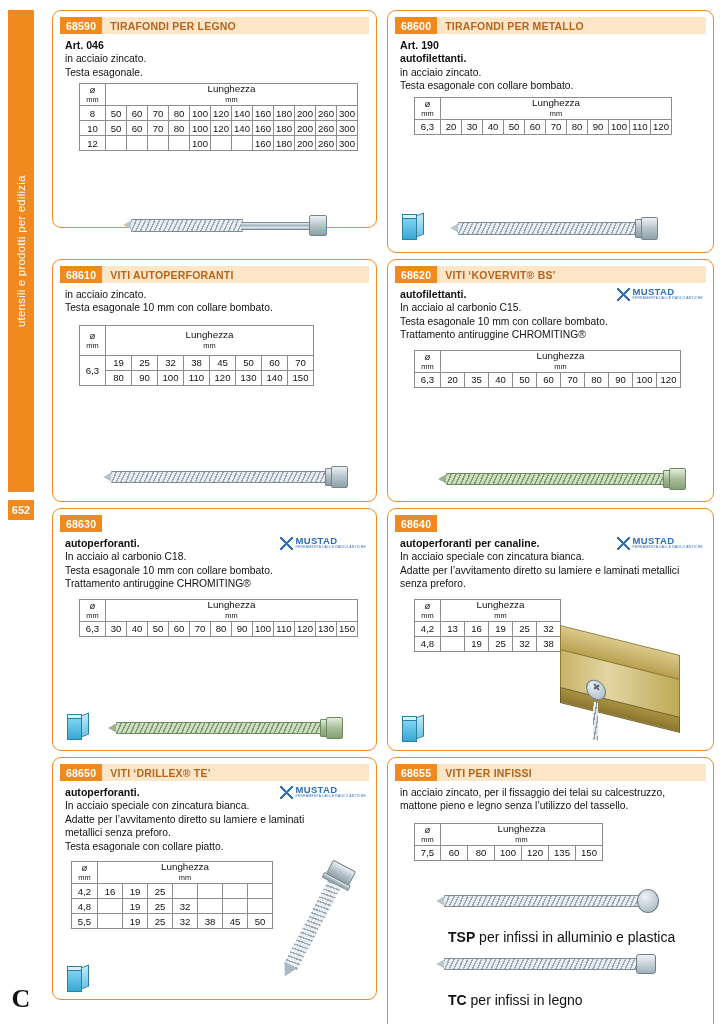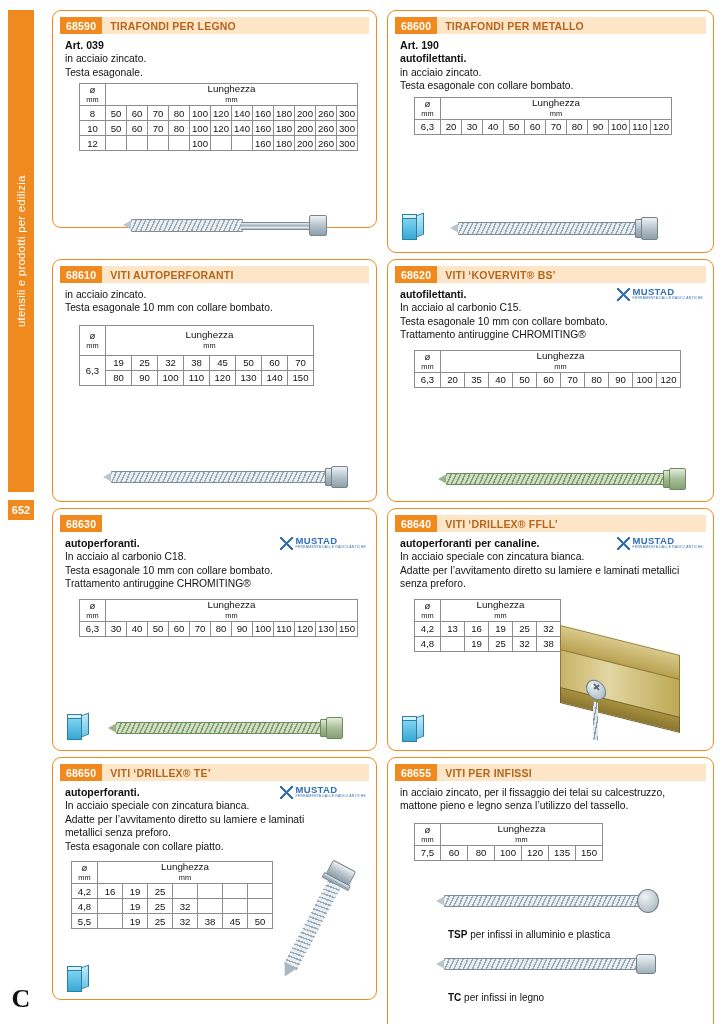--- a/index.html
+++ b/index.html
@@ -151,21 +151,21 @@
     position: absolute; left: 14px; top: 2px; width: 8px; height: 22px;
     background: linear-gradient(to bottom,#bfe9f7,#6ec4e4);
     border: .8px solid #2a7fa3;
     transform: skewY(-20deg);
   }
   .pkgbox .lid {
     position: absolute; left: 0; top: 2px; width: 15px; height: 5px;
     background: #d6f1fb; border: .8px solid #2a7fa3;
   }
 
-  .caption { font-size: 10px; }
+  .caption { font-size: 14px; }
   .caption b { font-weight: bold; }
 
   
   .rail-art { position: absolute; }
   .rail-top { position:absolute; background: linear-gradient(to bottom,#d9c98a,#b89f4f); border:.7px solid #8d7a33; }
   .rail-face { position:absolute; background: linear-gradient(to right,#c9b368,#e3d6a3 40%,#bda955); border:.7px solid #8d7a33; }
   .rail-dark { position:absolute; background: linear-gradient(to bottom,#a8913f,#8a7531); border:.7px solid #6f5e26; }
 </style>
 </head>
 <body>
@@ -178,21 +178,21 @@
 </div>
 
 <div id="sheet">
 
   <div class="box" style="left:10px; top:10px; width:325px; height:218px;">
     <div class="box-head">
       <div class="code">68590</div>
       <div class="title">TIRAFONDI PER LEGNO</div>
     </div>
     <div class="body">
-      <div class="desc artline">Art. 039</div>
+      <div class="desc artline">Art. 046</div>
       <div class="desc">in acciaio zincato.</div>
       <div class="desc">Testa esagonale.</div>
 
       <table class="spec" style="margin-left:14px;">
         <tbody>
             <tr>
           <td rowspan="2" class="diam-lbl hdr-d">
             <span>ø</span><br><span class="sub">mm</span>
           </td>
           <td colspan="12" class="hdr-l">
@@ -475,21 +475,20 @@
         <div class="thread green" style="left:8px; top:10px; width:205px; height:12px;"></div>
         <div class="collar green" style="left:212px; top:7px; width:7px; height:18px;"></div>
         <div class="hexhead green" style="left:218px; top:5px; width:17px; height:22px;"></div>
       </div>
     </div>
   </div>
 
   <div class="box" style="left:345px; top:508px; width:327px; height:243px;">
     <div class="box-head">
       <div class="code">68640</div>
-      <div class="title">VITI ‘DRILLEX® FFLL’</div>
     </div>
     <div class="body">
       <div class="mustad">
         <div class="mk"></div>
         <div>
           <div class="mt">MUSTAD</div>
           <div class="ms">FERRAMENTA DALLE RADICI ANTICHE</div>
         </div>
       </div>
       <div class="desc artline" style="width:230px;">autoperforanti per canaline.</div>

